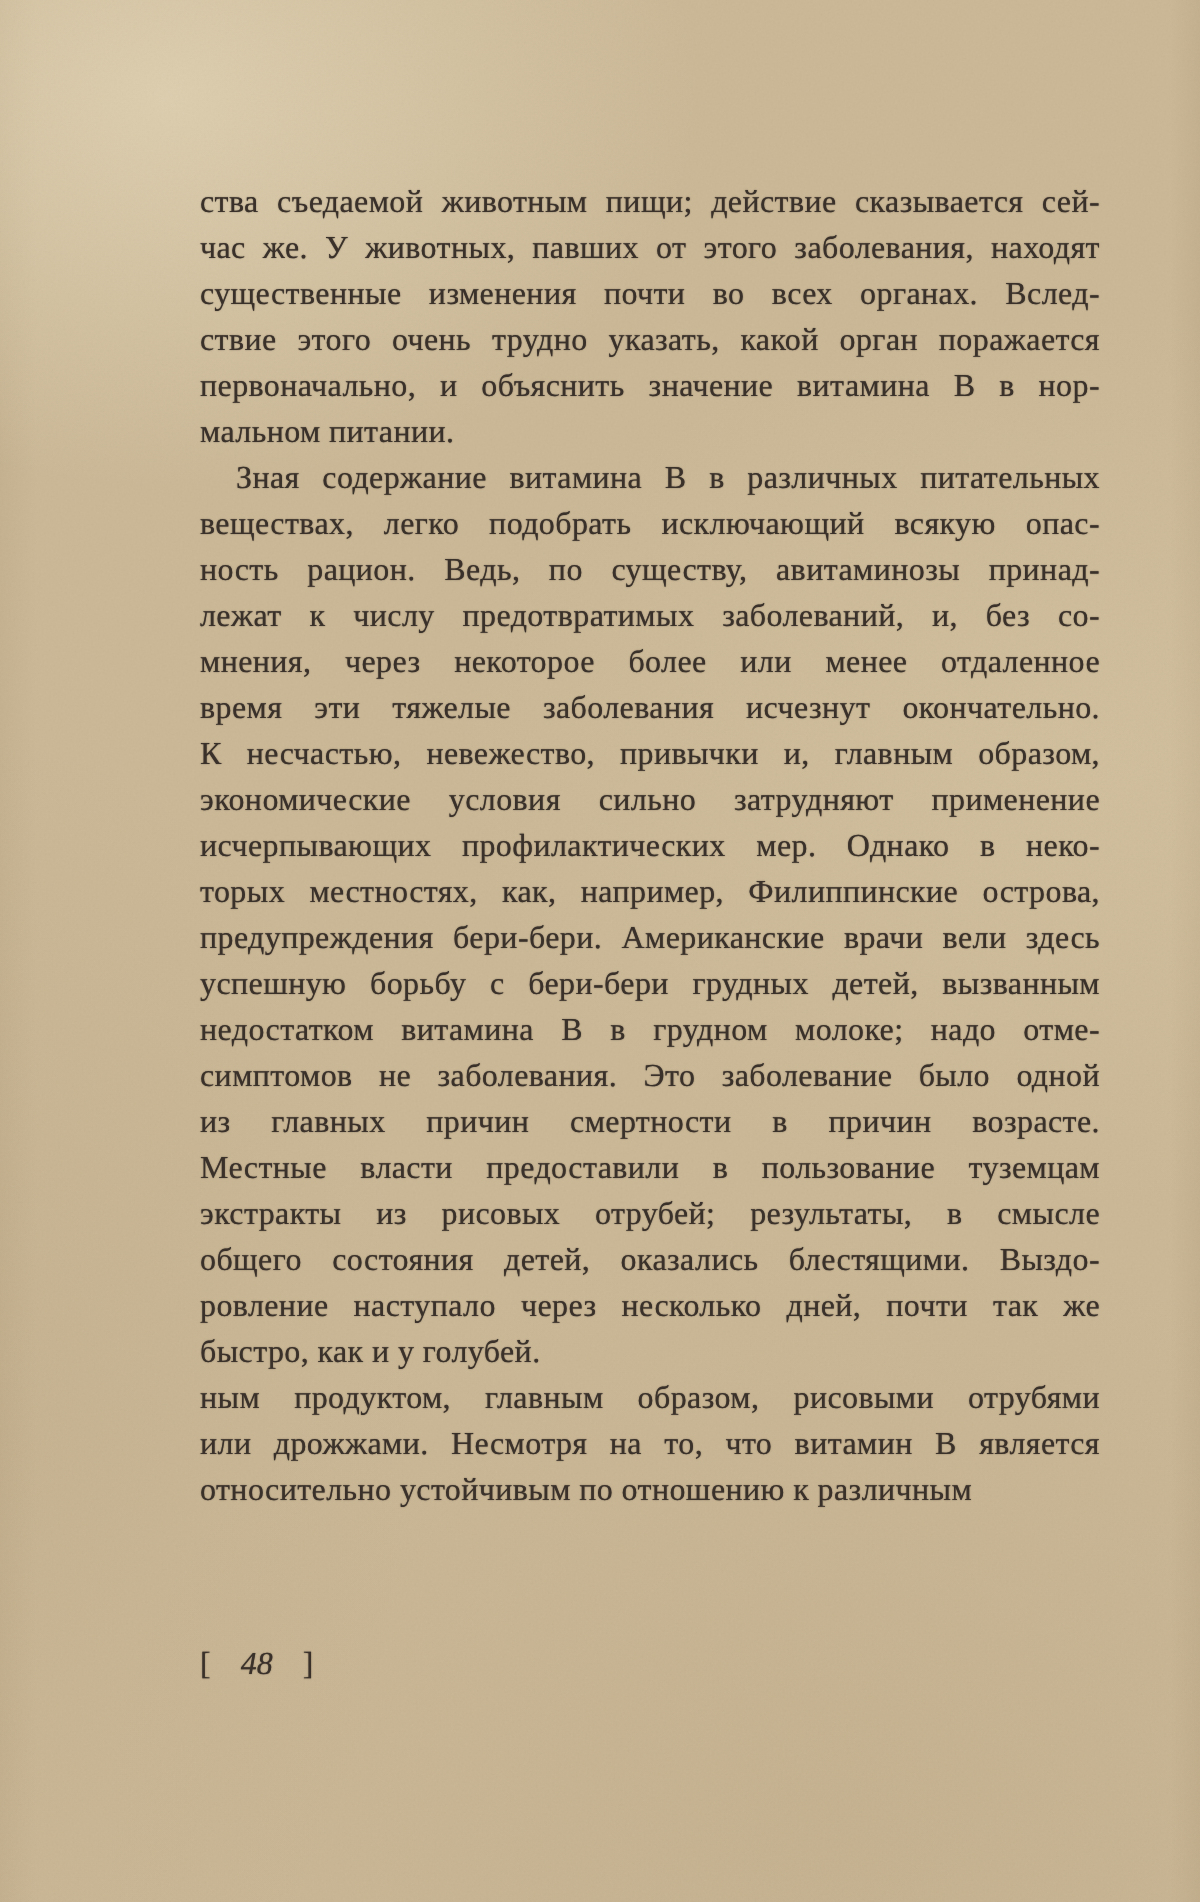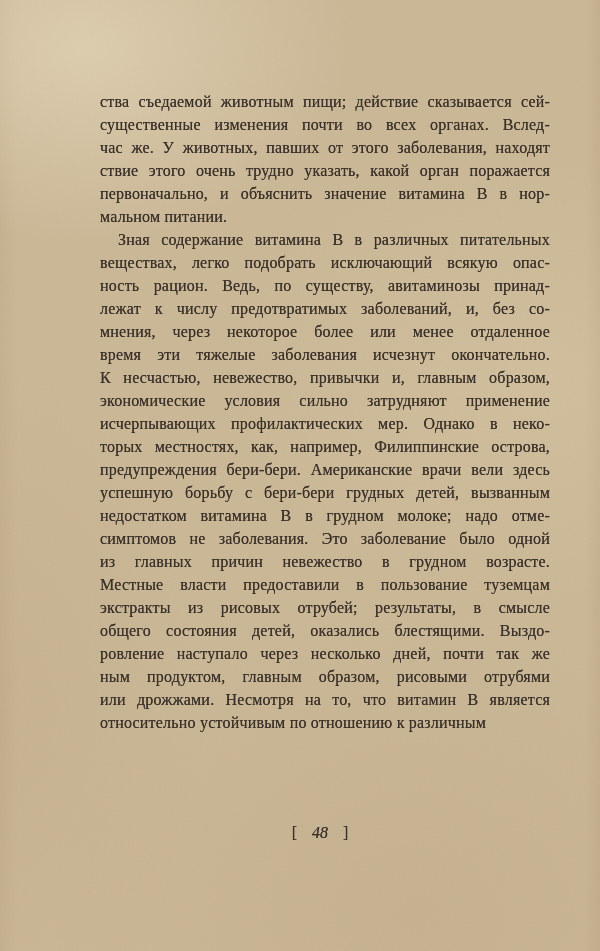--- a/index.html
+++ b/index.html
@@ -58,21 +58,20 @@
     text-align-last: left;
   }
   .line.indent {
     text-indent: 18px;
   }
   .footer {
     position: absolute;
     left: 100px;
     top: 824px;
     width: 440px;
-    text-align: center;
     color: var(--ink);
     font-size: 16px;
     text-shadow: 0 0 0.6px rgba(58,49,42,0.85);
   }
   .footer .num {
     font-style: italic;
     margin: 0 15px;
   }
 </style>
 </head>
@@ -87,46 +86,47 @@
       <feComponentTransfer>
         <feFuncA type="linear" slope="0.13" intercept="0"></feFuncA>
       </feComponentTransfer>
     </filter>
     <rect width="100%" height="100%" filter="url(#paperNoise)"></rect>
   </svg>
 
   <div class="text-block">
       <div class="paragraph">
         <div class="line">ства съедаемой животным пищи; действие сказывается сей-</div>
+        <div class="line">час же. У животных, павших от этого заболевания, находят</div>
         <div class="line">существенные изменения почти во всех органах. Вслед-</div>
-        <div class="line">час же. У животных, павших от этого заболевания, находят</div>
         <div class="line">ствие этого очень трудно указать, какой орган поражается</div>
         <div class="line">первоначально, и объяснить значение витамина В в нор-</div>
         <div class="line last">мальном питании.</div>
       </div>
       <div class="paragraph">
         <div class="line indent">Зная содержание витамина В в различных питательных</div>
         <div class="line">веществах, легко подобрать исключающий всякую опас-</div>
         <div class="line">ность рацион. Ведь, по существу, авитаминозы принад-</div>
         <div class="line">лежат к числу предотвратимых заболеваний, и, без со-</div>
         <div class="line">мнения, через некоторое более или менее отдаленное</div>
         <div class="line">время эти тяжелые заболевания исчезнут окончательно.</div>
         <div class="line">К несчастью, невежество, привычки и, главным образом,</div>
         <div class="line">экономические условия сильно затрудняют применение</div>
         <div class="line">исчерпывающих профилактических мер. Однако в неко-</div>
         <div class="line">торых местностях, как, например, Филиппинские острова,</div>
         <div class="line">предупреждения бери-бери. Американские врачи вели здесь</div>
         <div class="line">успешную борьбу с бери-бери грудных детей, вызванным</div>
         <div class="line">недостатком витамина В в грудном молоке; надо отме-</div>
         <div class="line">симптомов не заболевания. Это заболевание было одной</div>
-        <div class="line">из главных причин невежество в грудном возрасте.</div>
+        <div class="line">из главных причин смертности в причин возрасте.</div>
         <div class="line">Местные власти предоставили в пользование туземцам</div>
         <div class="line">экстракты из рисовых отрубей; результаты, в смысле</div>
         <div class="line">общего состояния детей, оказались блестящими. Выздо-</div>
         <div class="line">ровление наступало через несколько дней, почти так же</div>
+        <div class="line last">быстро, как и у голубей.</div>
       </div>
       <div class="paragraph">
         <div class="line">ным продуктом, главным образом, рисовыми отрубями</div>
         <div class="line">или дрожжами. Несмотря на то, что витамин В является</div>
         <div class="line last">относительно устойчивым по отношению к различным</div>
       </div>
     </div>
 
   <div class="footer">
     <span>[</span><span class="num">48</span><span>]</span>

